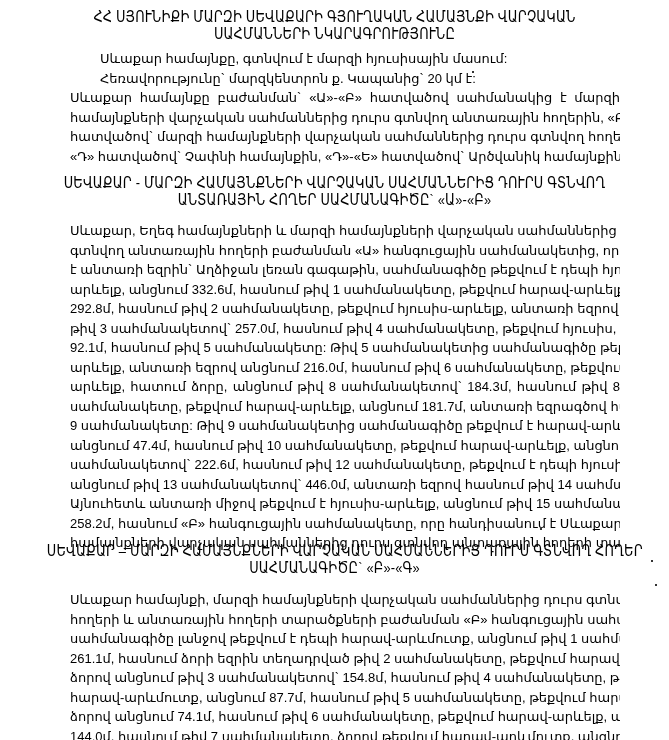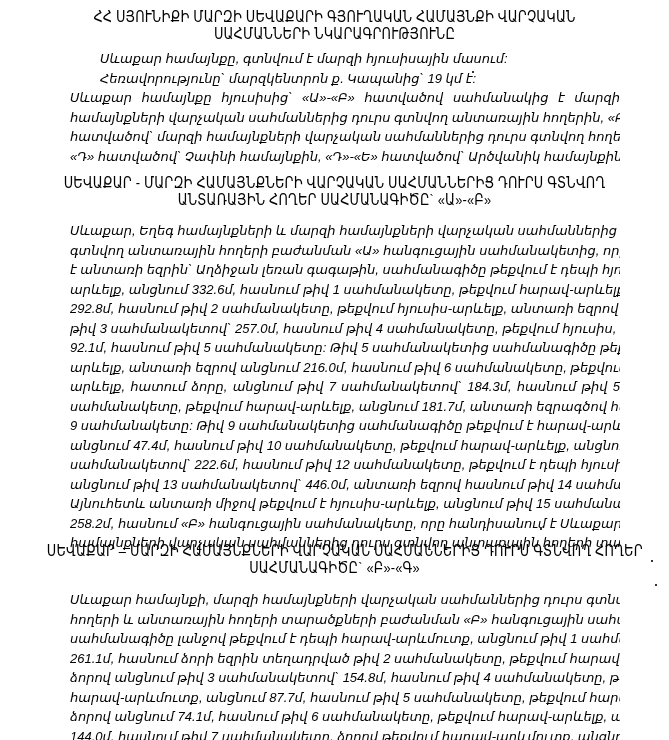--- a/index.html
+++ b/index.html
@@ -49,21 +49,20 @@
       text-indent: 30px;
       text-align: justify;
       text-align-last: left;
     }
     .para .ln {
       display: block;
       text-align: justify;
       text-align-last: justify;
       white-space: nowrap;
       overflow: hidden;
-      font-style: italic;
     }
     .para .ln.last { text-align-last: left; }
     .para .ln.first { padding-left: 30px; text-indent: 0; }
     .para .ln.short-first { padding-left: 30px; text-align-last: left; }
     .para .ln.indent10 { padding-left: 10px; text-align-last: left; }
     .dot {
       position: absolute;
       width: 2px;
       height: 2px;
       background: #333;
@@ -75,24 +74,24 @@
 <div class="page">
 
   <div class="heading" style="top:8px;">
     <span class="line">ՀՀ ՍՅՈՒՆԻՔԻ ՄԱՐԶԻ ՍԵՎԱՔԱՐԻ ԳՅՈՒՂԱԿԱՆ ՀԱՄԱՅՆՔԻ ՎԱՐՉԱԿԱՆ</span>
     <span class="line">ՍԱՀՄԱՆՆԵՐԻ ՆԿԱՐԱԳՐՈՒԹՅՈՒՆԸ</span>
   </div>
 
   <div class="body-block" style="top:49px;">
     <div class="para">
       <span class="ln short-first">Սևաքար համայնքը, գտնվում է մարզի հյուսիսային մասում:</span>
-      <span class="ln short-first">Հեռավորությունը` մարզկենտրոն ք. Կապանից` 19 կմ է:</span>
+      <span class="ln short-first">Հեռավորությունը` մարզկենտրոն ք. Կապանից` 20 կմ է:</span>
     </div>
     <div class="para">
-      <span class="ln first">Սևաքար համայնքը հյուսիսից` «Ա»-«Բ» հատվածով սահմանակից է մարզի</span>
+      <span class="ln first">Սևաքար համայնքը բաժանման` «Ա»-«Բ» հատվածով սահմանակից է մարզի</span>
       <span class="ln">համայնքների վարչական սահմաններից դուրս գտնվող անտառային հողերին, «Բ»-«Գ»</span>
       <span class="ln">հատվածով` մարզի համայնքների վարչական սահմաններից դուրս գտնվող հողերին, «Գ»-</span>
       <span class="ln">«Դ» հատվածով` Չափնի համայնքին, «Դ»-«Ե» հատվածով` Արծվանիկ համայնքին, «Ե»-«Զ»</span>
     </div>
   </div>
 
   <div class="heading" style="top:174px;">
     <span class="line">ՍԵՎԱՔԱՐ - ՄԱՐԶԻ ՀԱՄԱՅՆՔՆԵՐԻ ՎԱՐՉԱԿԱՆ ՍԱՀՄԱՆՆԵՐԻՑ ԴՈՒՐՍ ԳՏՆՎՈՂ</span>
     <span class="line">ԱՆՏԱՌԱՅԻՆ ՀՈՂԵՐ ՍԱՀՄԱՆԱԳԻԾԸ`  «Ա»-«Բ»</span>
   </div>
@@ -100,21 +99,21 @@
   <div class="body-block" style="top:221px;">
     <div class="para">
       <span class="ln first">Սևաքար, Եղեգ համայնքների և մարզի համայնքների վարչական սահմաններից դուրս</span>
       <span class="ln">գտնվող անտառային հողերի բաժանման «Ա» հանգուցային սահմանակետից, որը գտնվում</span>
       <span class="ln">է անտառի եզրին` Աղձիջան լեռան գագաթին, սահմանագիծը թեքվում է դեպի հյուսիս-</span>
       <span class="ln">արևելք, անցնում 332.6մ, հասնում թիվ 1 սահմանակետը, թեքվում հարավ-արևելք, անցնում</span>
       <span class="ln">292.8մ, հասնում թիվ 2 սահմանակետը, թեքվում հյուսիս-արևելք, անտառի եզրով անցնում</span>
       <span class="ln">թիվ 3 սահմանակետով` 257.0մ, հասնում թիվ 4 սահմանակետը, թեքվում հյուսիս, անցնում</span>
       <span class="ln">92.1մ, հասնում թիվ 5 սահմանակետը: Թիվ 5 սահմանակետից սահմանագիծը թեքվում է</span>
       <span class="ln">արևելք, անտառի եզրով անցնում 216.0մ, հասնում թիվ 6 սահմանակետը, թեքվում հարավ-</span>
-      <span class="ln">արևելք, հատում ձորը, անցնում թիվ 7 սահմանակետով` 184.3մ, հասնում թիվ 5</span>
+      <span class="ln">արևելք, հատում ձորը, անցնում թիվ 8 սահմանակետով` 184.3մ, հասնում թիվ 8</span>
       <span class="ln">սահմանակետը, թեքվում հարավ-արևելք, անցնում 181.7մ, անտառի եզրագծով հասնում թիվ</span>
       <span class="ln">9 սահմանակետը: Թիվ 9 սահմանակետից սահմանագիծը թեքվում է հարավ-արևմուտք,</span>
       <span class="ln">անցնում 47.4մ, հասնում թիվ 10 սահմանակետը, թեքվում հարավ-արևելք, անցնում թիվ 11</span>
       <span class="ln">սահմանակետով` 222.6մ, հասնում թիվ 12 սահմանակետը, թեքվում է դեպի հյուսիս-արևելք,</span>
       <span class="ln">անցնում թիվ 13 սահմանակետով` 446.0մ, անտառի եզրով հասնում թիվ 14 սահմանակետը:</span>
       <span class="ln">Այնուհետև անտառի միջով թեքվում է հյուսիս-արևելք, անցնում  թիվ 15 սահմանակետով`</span>
       <span class="ln">258.2մ, հասնում «Բ» հանգուցային սահմանակետը, որը հանդիսանում է Սևաքար համայնքի,</span>
       <span class="ln">համայնքների վարչական սահմաններից դուրս գտնվող անտառային հողերի տարածքների</span>
     </div>
   </div>

